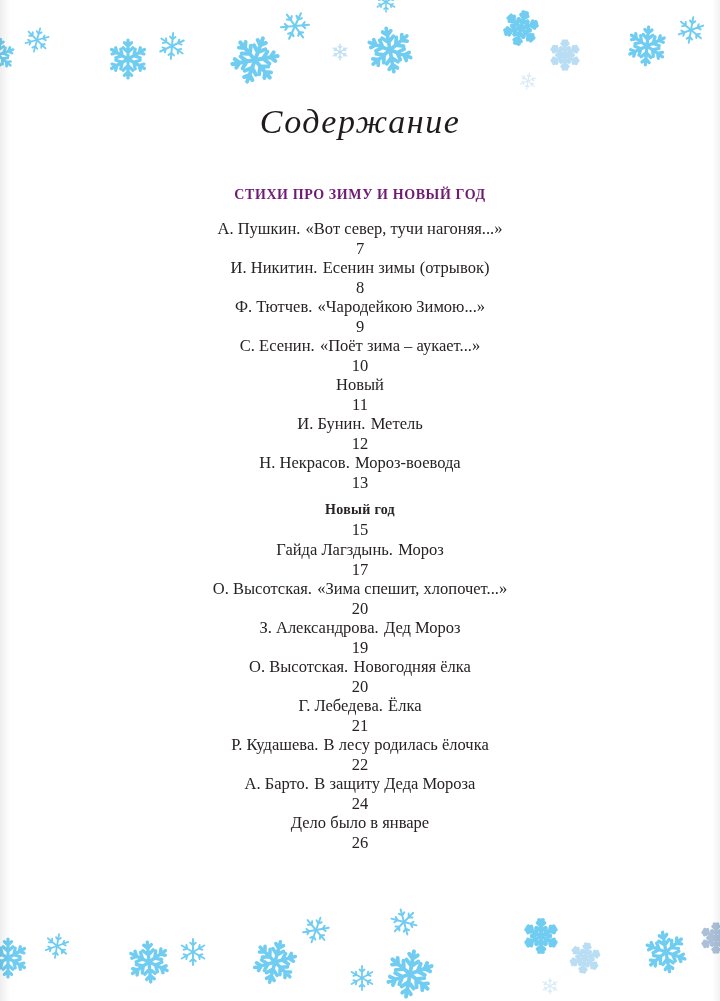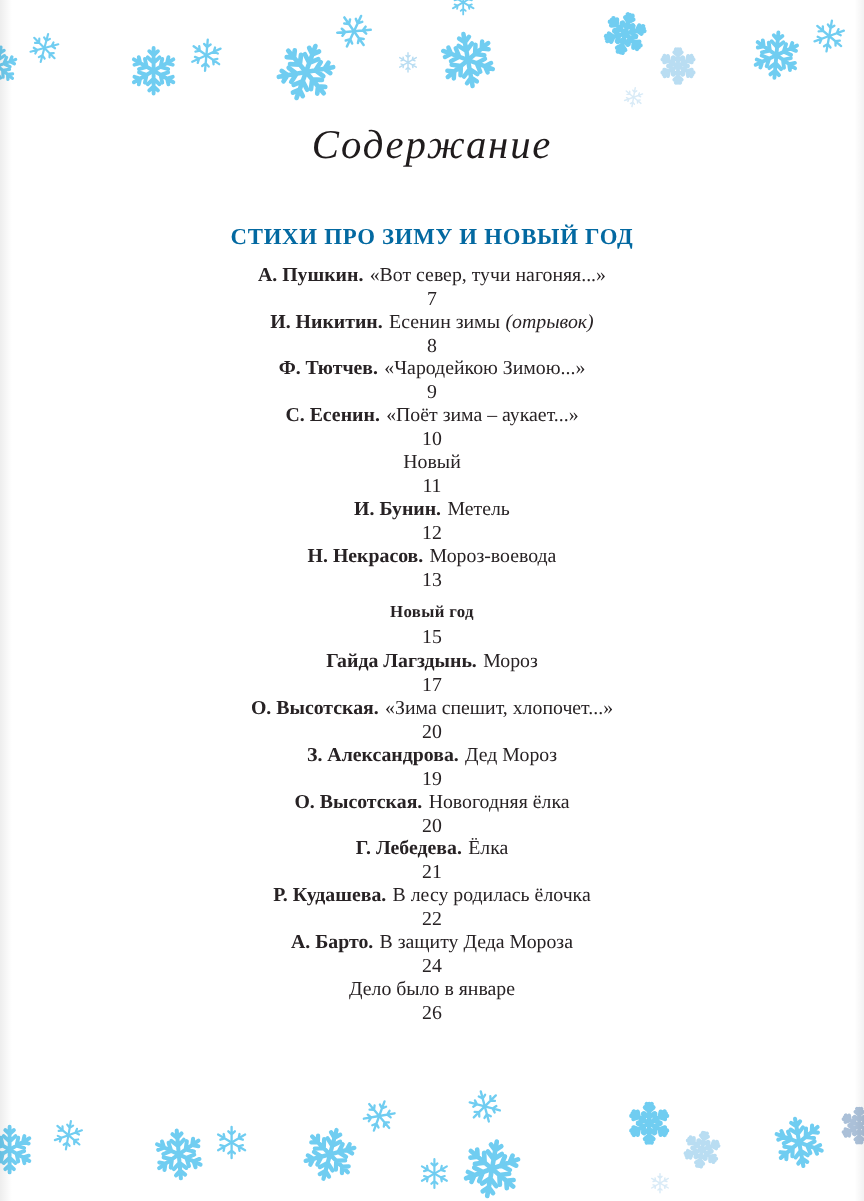--- a/index.html
+++ b/index.html
@@ -25,30 +25,30 @@
   }
   .snow-layer{position:absolute;left:0;top:0;width:720px;height:1001px;z-index:1;}
   .content{position:absolute;left:0;top:0;width:720px;z-index:2;text-align:center;}
   .page-title{
     margin:0;position:absolute;top:103px;left:0;right:0;
     font-size:34px;font-weight:normal;font-style:italic;
     letter-spacing:1.5px;color:#1f1b1c;
   }
   .section-header{
     margin:0;position:absolute;top:187px;left:0;right:0;
-    font-size:19px;font-weight:bold;letter-spacing:.6px;color:#0369a1;
+    font-size:14px;font-weight:bold;letter-spacing:.6px;color:#701a75;
   }
   .toc-list{
     position:absolute;top:219px;left:40px;right:40px;
     font-size:16.5px;line-height:19.5px;
   }
   .entry{margin:0;}
   .entry .line1{white-space:nowrap;}
-  .entry .author{font-weight:bold;margin-right:.32em;text-align:right;}
-  .entry .note{font-style:italic;margin-left:.28em;}
+  .entry .author{font-weight:normal;margin-right:.32em;text-align:right;}
+  .entry .note{margin-left:.28em;}
   .entry .page-num{line-height:19.5px;}
   .entry.subheader{padding-top:7px;padding-bottom:1px;}
   .entry.subheader .title{font-size:14px;font-weight:600;letter-spacing:.3px;}
 </style>
 </head>
 <body>
 
 <div class="page">
 
   <svg id="snow-layer" class="snow-layer" viewBox="0 0 720 1001" aria-hidden="true">

